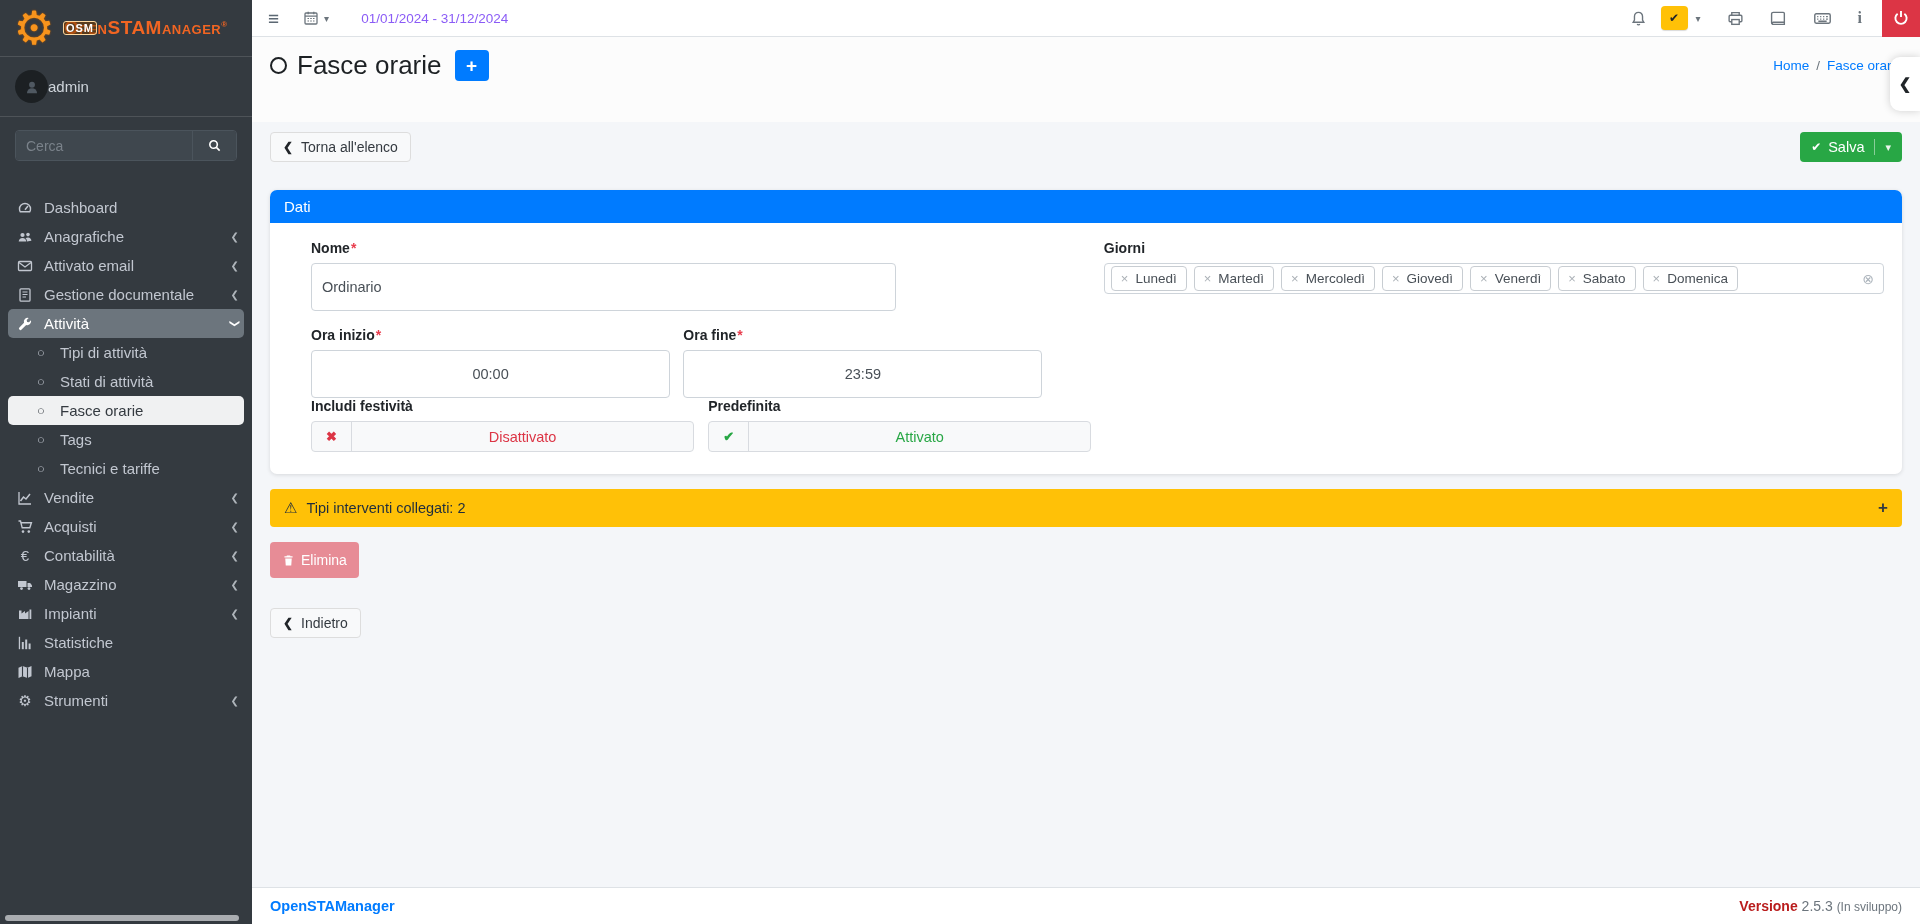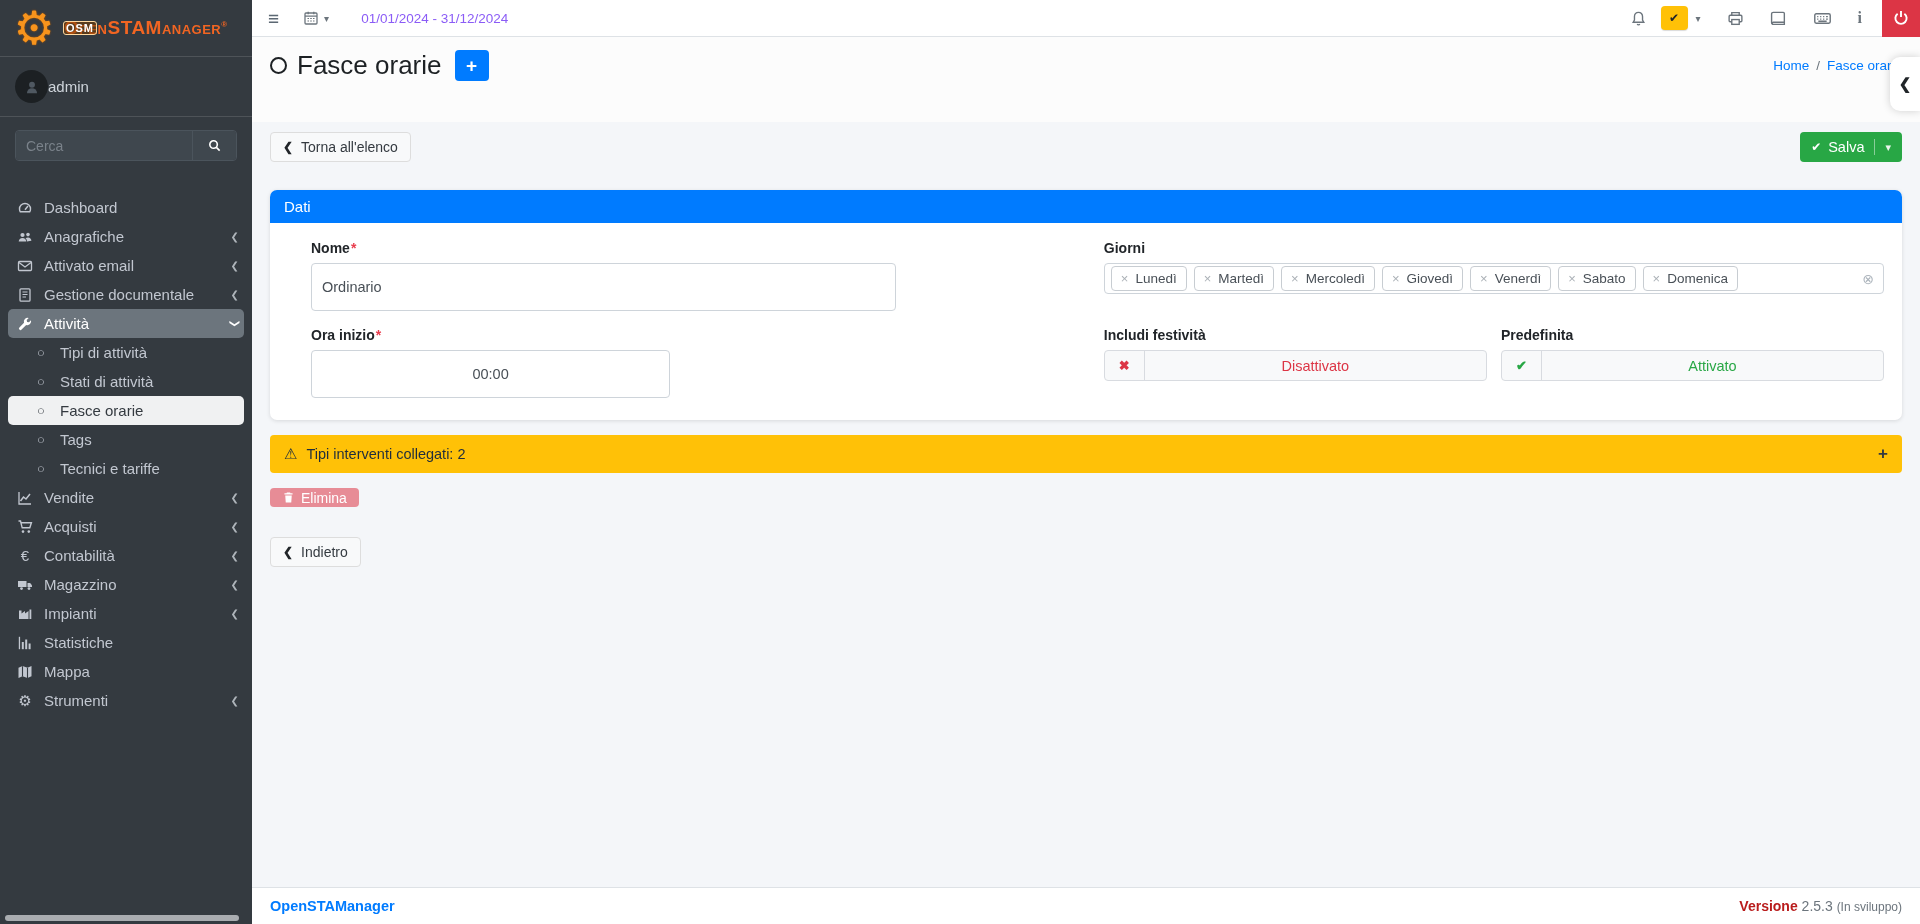--- a/index.html
+++ b/index.html
@@ -114,21 +114,21 @@
   .save-label { margin:0 10px 0 7px; }
   .save-divider { width:1px; height:16px; background:rgba(255,255,255,.45); }
   .save-caret { margin-left:10px; font-size:11px; color:#eaf6ec; }
 
   .card { margin-top:28px; background:#fff; border-radius:7px;
     box-shadow:0 1px 4px rgba(0,0,0,.12); }
   .card-header { background:#007bff; color:#fff; border-radius:7px 7px 0 0;
     padding:8px 14px; font-size:15px; }
   .card-body { padding:17px 18px 22px;margin-left:23px; }
   .form-row { display:flex; justify-content:space-between; }
-  .form-row + .form-row { margin-top:16px; }
+  .form-row + .form-row { margin-top:16px;flex-direction:column; }
   .half-l { width:46.5%; display:flex; justify-content:space-between; }
   .half-r { width:49.6%; display:flex; justify-content:space-between; }
   .field { display:block; }
   .w80 { width:80%; } .w100 { width:100%; } .w49 { width:49.1%; }
   .f-label { font-weight:bold; font-size:14px; color:#212529; margin-bottom:7px; }
   .req { color:#e83e4e; margin-left:1px; }
   .f-input { width:100%; height:48px; border:1px solid #ced4da; border-radius:4px;
     padding:0 10px; font-size:14.5px; color:#495057; background:#fff; outline:none;
     font-family:"Liberation Sans", sans-serif; }
   .center { text-align:center; }
@@ -152,21 +152,21 @@
   .red { color:#dc3545; } .green { color:#28a745; }
 
   .warning-bar { margin-top:15px; height:38px; background:#ffc107; border-radius:4px;
     display:flex; align-items:center; padding:0 14px; color:#1f2d3d;
     font-size:14.5px; font-weight:500; cursor:pointer; }
   .warn-ico { margin-right:9px; font-size:15px; }
   .warn-plus { margin-left:auto; font-size:17px; font-weight:bold; color:#343a40;
     cursor:pointer; }
 
   .delete-row { margin-top:15px; }
-  .btn-delete { display:inline-flex; align-items:center; gap:6px; height:19px;
+  .btn-delete { display:inline-flex; align-items:center; gap:6px; height:36px;
     padding:0 12px; border:none; border-radius:4px; background:rgba(220,53,69,.55);
     color:#fff; font-size:14px; cursor:not-allowed; }
   .back-row { margin-top:30px; }
 
   .footer { height:37px; background:#fff; border-top:1px solid #dee2e6;
     display:flex; align-items:center; justify-content:space-between; padding:0 18px;
     flex-shrink:0; }
   .footer-brand { color:#007bff; font-weight:bold; font-size:14.5px;
     text-decoration:none; cursor:pointer; }
   .version-wrap { color:#6c757d; font-size:14px; }
@@ -492,20 +492,24 @@
               </div>
             </div>
           </div>
         </div>
 
         <div class="form-row">
           <div class="half-l">
             <div class="field w49">
               <div class="f-label"><span>Ora inizio</span><span class="req">*</span></div>
               <input class="f-input center" value="00:00" style="">
+            </div>
+            <div class="field w49">
+              <div class="f-label"><span>Ora fine</span><span class="req">*</span></div>
+              <input class="f-input center" value="23:59" style="">
             </div>
           </div>
           <div class="half-r">
             <div class="field w49">
               <div class="f-label">Includi festività</div>
               <div class="toggle">
                 <span class="toggle-ico red">✖</span>
                 <span class="toggle-txt red">Disattivato</span>
               </div>
             </div>

